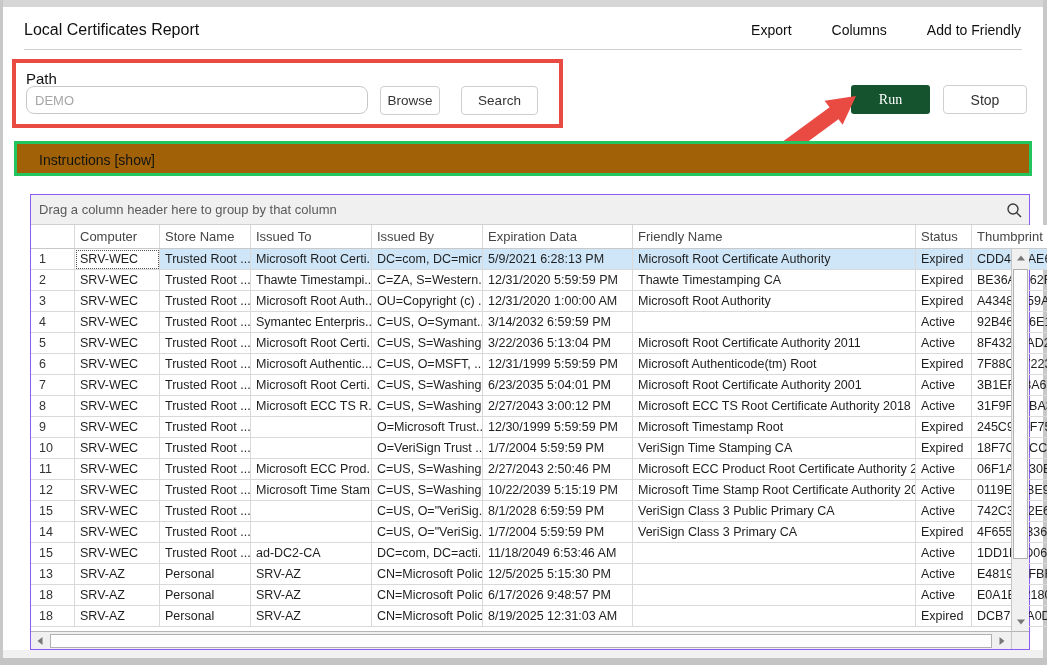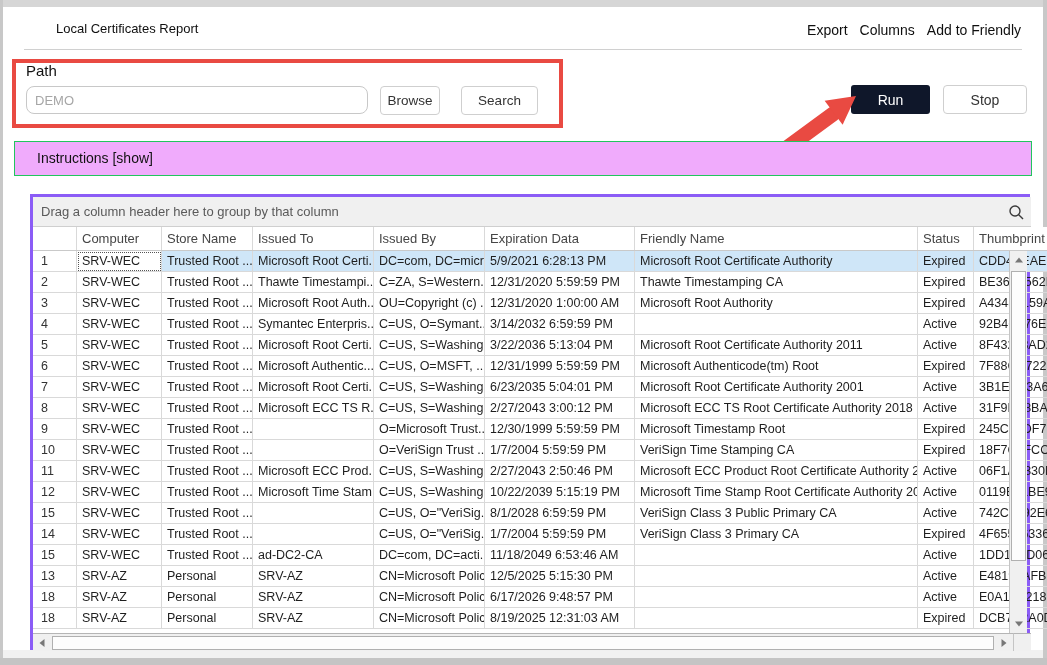--- a/index.html
+++ b/index.html
@@ -8,50 +8,50 @@
   .abs{position:absolute;}
 
   
   #top-strip{left:0;top:0;width:1047px;height:7px;background:#d6d6d6;}
   #left-border{left:0;top:0;width:3px;height:665px;background:#c8c8c8;}
   #right-border{left:1043px;top:0;width:4px;height:665px;background:#c8c8c8;}
   #bottom-light{left:3px;top:650px;width:1040px;height:8px;background:#f1f1f1;}
   #bottom-dark{left:0;top:658px;width:1047px;height:7px;background:#c4c4c4;}
 
   
-  #page-title{left:24px;top:21px;font-size:13px;color:#0f0f0f;margin-left:32px;}
-  #header-actions{right:26px;top:22px;display:flex;gap:12px;font-size:14px;color:#0f0f0f;}
+  #page-title{left:24px;top:21px;font-size:16px;color:#0f0f0f;}
+  #header-actions{right:26px;top:22px;display:flex;gap:40px;font-size:14px;color:#0f0f0f;}
   #header-actions span{cursor:pointer;white-space:nowrap;}
   #title-sep{left:24px;top:49px;width:998px;height:1px;background:#d0d0d0;}
 
   
   #red-box{left:12px;top:59px;width:551px;height:69px;border:4px solid #e94a42;box-sizing:border-box;}
-  #path-label{left:26px;top:62px;font-size:15px;color:#111;}
+  #path-label{left:26px;top:70px;font-size:15px;color:#111;}
   #path-input{left:26px;top:86px;width:342px;height:28px;box-sizing:border-box;
       border:1px solid #c8c8c8;border-radius:8px;padding:0 8px;font-size:13px;
       font-family:"Liberation Sans",sans-serif;color:#333;outline:none;}
   #path-input::placeholder{color:#a6a6a6;}
   .btn{box-sizing:border-box;background:#fff;border:1px solid #cfcfcf;border-radius:4px;
       font-size:13.5px;color:#333;display:flex;align-items:center;justify-content:center;cursor:pointer;}
   #browse-btn{left:380px;top:86px;width:60px;height:29px;}
   #search-btn{left:461px;top:86px;width:77px;height:29px;}
   #run-btn{left:851px;top:85px;width:79px;height:29px;border:none;border-radius:3px;
       color:#fff;font-size:14px;}
   #stop-btn{left:943px;top:85px;width:84px;height:29px;font-size:14px;}
 
   #arrow-svg{left:753px;top:90px;width:110px;height:78px;pointer-events:none;}
 
   
   #instructions-bar{left:14px;top:141px;width:1018px;height:35px;box-sizing:border-box;
-      background:#f0abfc;border:1px solid #22c55e;}
+      background:#a16207;border:3px solid #22c55e;}
   #instructions-label{margin-left:22px;line-height:33px;font-size:14px;color:#121212;}
 
   
   #grid{left:30px;top:194px;width:1000px;height:456px;box-sizing:border-box;
-      border:3px solid #8b5cf6;background:#fff;}
+      border:1px solid #8b5cf6;background:#fff;}
   #group-panel{left:0;top:0;width:998px;height:30px;background:#f0f0f0;
       border-bottom:1px solid #cfcfcf;box-sizing:border-box;}
   #group-hint{margin-left:8px;line-height:29px;font-size:13px;color:#5a5a5a;}
   #grid-search{right:6px;top:6px;width:18px;height:18px;cursor:pointer;}
 
   #grid-table{left:0;top:30px;border-collapse:collapse;table-layout:fixed;width:980px;
       font-size:12.5px;color:#1e1e1e;}
   #grid-table th{height:23px;font-weight:normal;text-align:left;color:#454545;font-size:13px;
       padding:0 5px;border-right:1px solid #d9d9d9;border-bottom:1px solid #c9c9c9;
       white-space:nowrap;overflow:hidden;background:#fff;cursor:pointer;}
@@ -104,21 +104,21 @@
   <span>Add to Friendly</span>
 </div>
 <div class="abs" id="title-sep"></div>
 
 <div class="abs" id="red-box"></div>
 <div class="abs" id="path-label">Path</div>
 <input class="abs" id="path-input" value="" placeholder="DEMO" style="">
 <div class="abs btn" id="browse-btn">Browse</div>
 <div class="abs btn" id="search-btn">Search</div>
 
-<div class="abs btn" id="run-btn" style="background: #0f172a;">Run</div>
+<div class="abs btn" id="run-btn" style="background: #14532d; font-family: Liberation Serif, serif;">Run</div>
 <div class="abs btn" id="stop-btn">Stop</div>
 
 <svg class="abs" id="arrow-svg" viewBox="0 0 110 78">
   <path d="M20 68 L80 24" stroke="#e94a42" stroke-width="15" stroke-linecap="round" fill="none"></path>
   <polygon points="103,6 89.6,34.8 71.6,10.8" fill="#e94a42"></polygon>
 </svg>
 
 <div class="abs" id="instructions-bar">
   <div id="instructions-label">Instructions [show]</div>
 </div>

